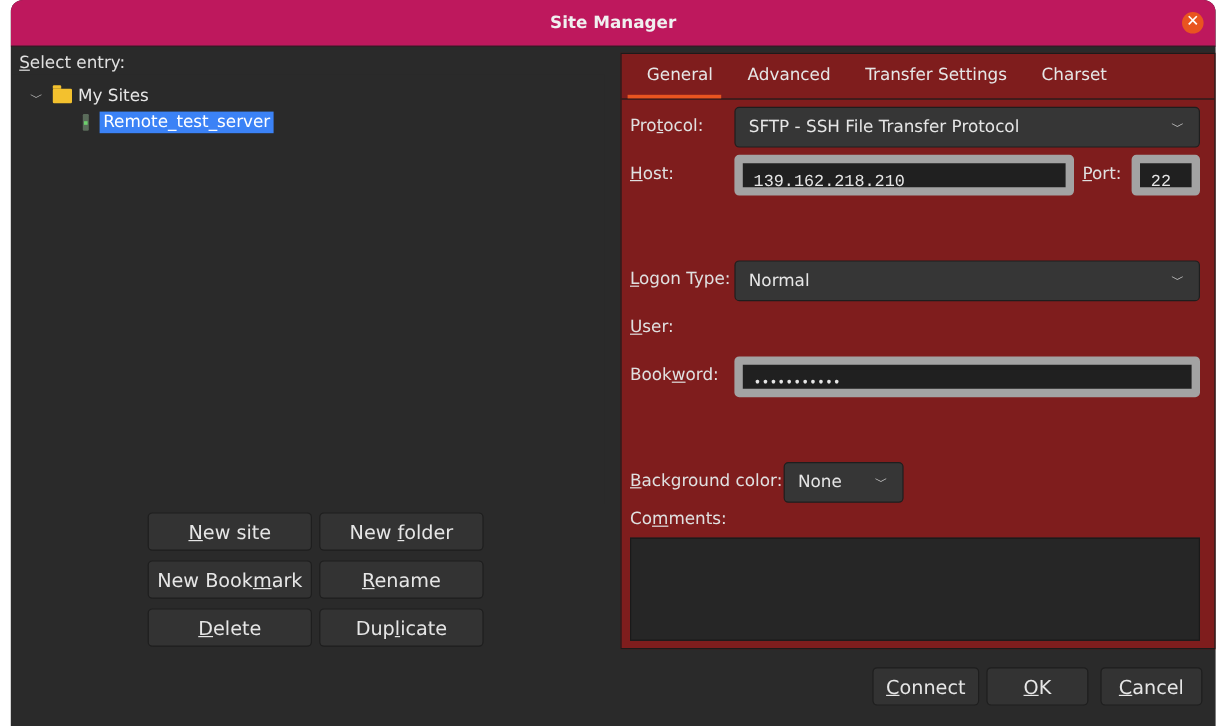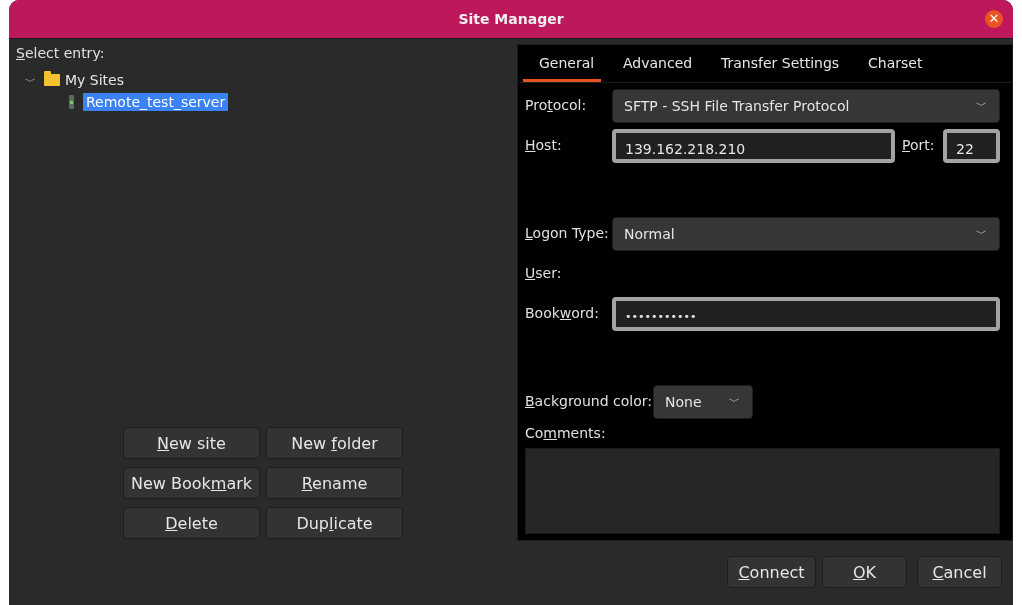--- a/index.html
+++ b/index.html
@@ -18,30 +18,30 @@
   .tree-row { position:absolute; display:flex; align-items:center; height:22px; }
   .chev { width:12px; height:12px; color:#bbb; font-size:11px; }
   .folder { width:16px; height:12px; background:#f3c12e; border-radius:1px; position:relative; }
   .folder:before { content:""; position:absolute; left:0; top:-3px; width:7px; height:3px; background:#f3c12e; border-radius:1px 1px 0 0; }
   .server { width:5px; height:14px; background:#5a6b5a; border-radius:1px; position:relative; }
   .server:before { content:""; position:absolute; left:1px; top:6px; width:3px; height:3px; background:#6cd06c; }
   .sel { background:#3b82f6; color:#fff; padding:1px 3px; }
   .btn { position:absolute; background:#333333; border:1px solid #1e1e1e; border-radius:4px;
          color:#e6e6e6; font-size:16px; text-align:center; line-height:32px; height:32px; cursor:pointer;
          box-sizing:border-box; }
-  .panel { position:absolute; left:508px; top:44px; width:496px; height:497px; background:#000000;
+  .panel { position:absolute; left:508px; top:44px; width:496px; height:497px; background:#7f1d1d;
            border:1px solid #1b1b1b; box-sizing:border-box; }
   .tabs { position:absolute; left:0; top:0; right:0; height:37px; border-bottom:1px solid #1b1b1b; }
   .tab { position:absolute; top:10px; font-size:14px; color:#e6e6e6; cursor:pointer; }
   .tab-ul { position:absolute; left:5px; top:34px; width:78px; height:3px; background:#e95420; }
   .combo { position:absolute; background:#363636; border:1px solid #1e1e1e; border-radius:4px; box-sizing:border-box;
            height:34px; line-height:32px; padding-left:11px; color:#e6e6e6; cursor:pointer; }
   .combo .arrow { position:absolute; right:12px; top:0; font-size:11px; color:#ccc; }
-  .input { position:absolute; background:#202020; border:4px solid #a3a3a3; border-radius:4px; box-sizing:border-box;
-           height:34px; line-height:32px; padding-left:9px; color:#e6e6e6; }
+  .input { position:absolute; background:#202020; border:7px solid #a3a3a3; border-radius:4px; box-sizing:border-box;
+           height:34px; line-height:32px; padding-left:9px; color:#e6e6e6;font-family:Liberation Mono, monospace; }
   .textarea { position:absolute; background:#262626; border:1px solid #1a1a1a; box-sizing:border-box; }
 </style>
 </head>
 <body>
 
 <div class="win">
   <div class="titlebar">
     <div class="title">Site Manager</div>
     <div class="close-btn"><span>✕</span></div>
   </div>

